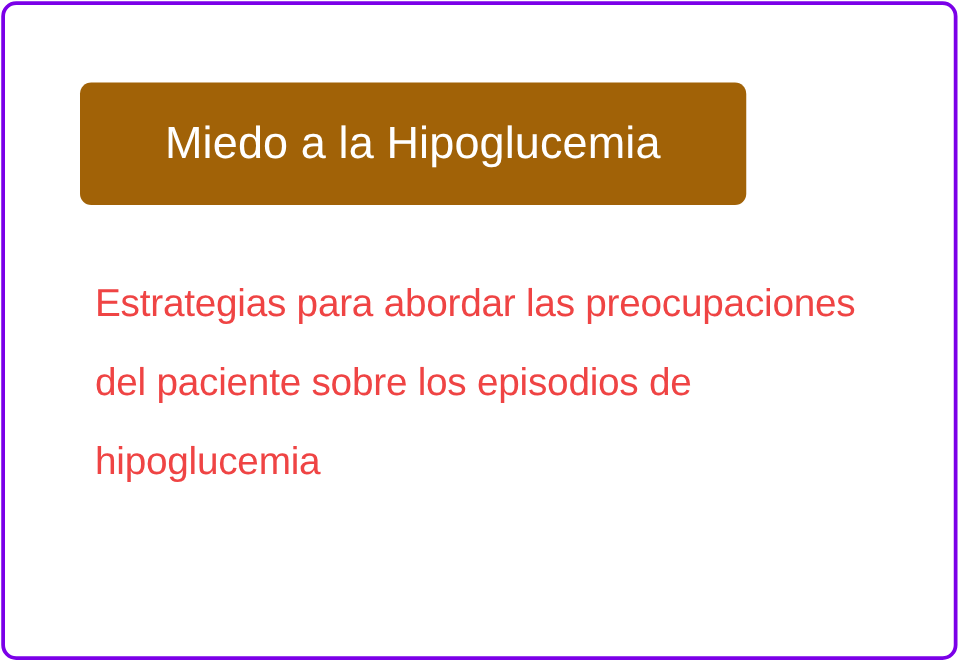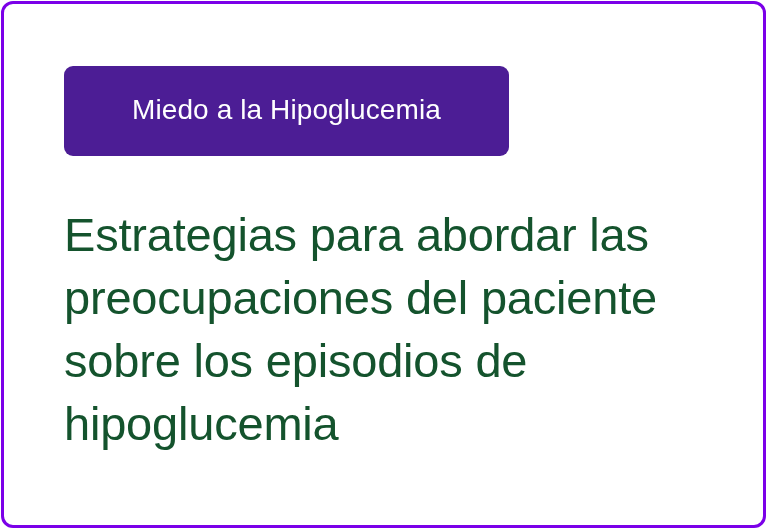--- a/index.html
+++ b/index.html
@@ -29,40 +29,40 @@
   .card-inner {
     position: absolute;
     left: 60px;
     top: 62px;
     right: 40px;
   }
 
   .badge {
     display: inline-block;
     box-sizing: border-box;
-    background: #4c1d95;
+    background: #a16207;
     color: #ffffff;
     border: none;
     border-radius: 9px;
     padding: 30px 68px 32px 68px;
-    font-size: 28px;
+    font-size: 36px;
     font-weight: 400;
     line-height: 1.0;
     letter-spacing: 0.1px;
     font-family: "Liberation Sans", sans-serif;
     white-space: nowrap;
     text-align: center;
     cursor: pointer;
   }
 
   .headline {
-    margin: 0;
+    margin: 12px;
     padding: 0;
-    color: #14532d;
-    font-size: 47px;
+    color: #ef4444;
+    font-size: 31px;
     font-weight: 500;
     line-height: 63px;
     letter-spacing: -0.2px;
     font-family: "Liberation Sans", sans-serif;
     max-width: 640px;
     margin-top: 47px;
   }
 </style>
 </head>
 <body>

